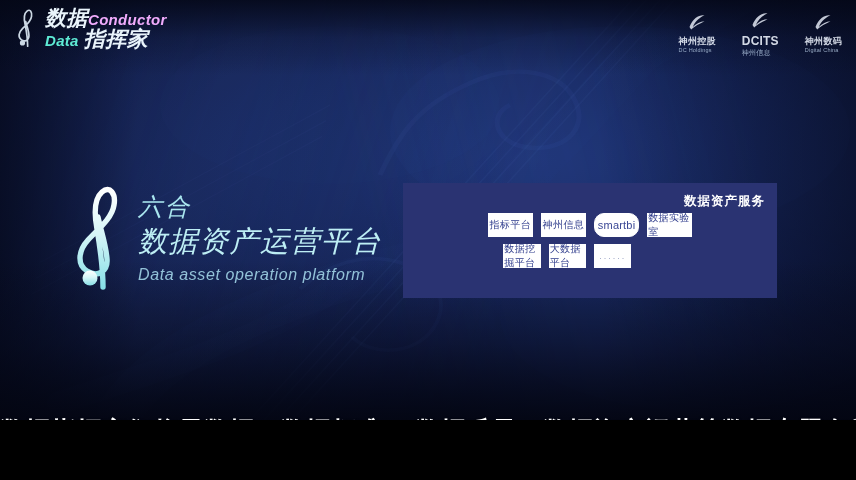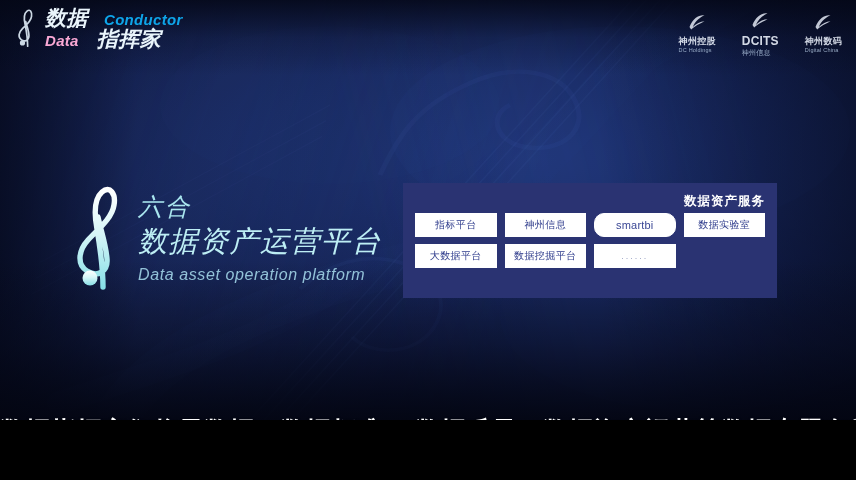--- a/index.html
+++ b/index.html
@@ -102,28 +102,28 @@
     font-size: 21px;
     font-weight: 700;
     font-style: italic;
     color: #e9f4fb;
     letter-spacing: 0.5px;
   }
   .brand-en {
     font-size: 15px;
     font-weight: 600;
     font-style: italic;
-    color: #0ea5e9;
+    color: #f0abfc;
     letter-spacing: 0.3px;
-    margin-left: 16px;
+    margin-left: 0;
   }
   .brand-line2 .brand-en {
     margin-left: 0;
-    margin-right: 18px;
-    color: #f9a8d4;
+    margin-right: 5px;
+    color: #5eead4;
   }
 
   .partner-logos {
     position: absolute;
     right: 14px;
     top: 10px;
     display: flex;
     align-items: center;
     gap: 26px;
   }
@@ -228,20 +228,21 @@
     color: #ffffff;
     font-size: 12.5px;
     font-weight: 700;
     letter-spacing: 1px;
     margin-bottom: 3px;
   }
   .service-rows {
     display: flex;
     flex-direction: column;
     gap: 7px;
+    align-items: center;
   }
   .service-row {
     display: flex;
     gap: 8px;
   }
   .service-chip {
     flex: 1 1 0;
     background: #ffffff;
     color: #2f3c8c;
     font-size: 10px;
@@ -426,22 +427,22 @@
     <div class="service-rows">
 
       <div class="service-row">
         <div class="service-chip">指标平台</div>
         <div class="service-chip">神州信息</div>
         <div class="service-chip latin">smartbi</div>
         <div class="service-chip">数据实验室</div>
       </div>
 
       <div class="service-row">
+        <div class="service-chip">数据挖掘平台</div>
         <div class="service-chip">大数据平台</div>
-        <div class="service-chip">数据挖掘平台</div>
         <div class="service-chip ellipsis">......</div>
         <div class="service-chip spacer"></div>
       </div>
 
     </div>
   </div>
 
   <div class="caption">数据指挥家们将元数据、数据标准、 数据质量、数据资产运营等数据专题有效融合</div>
 
 </div>

